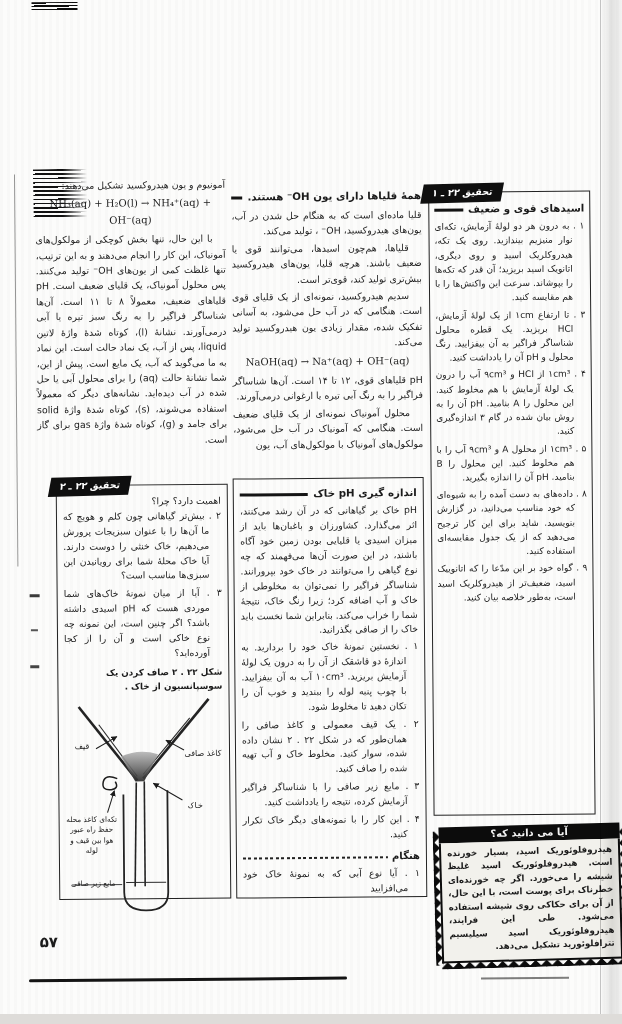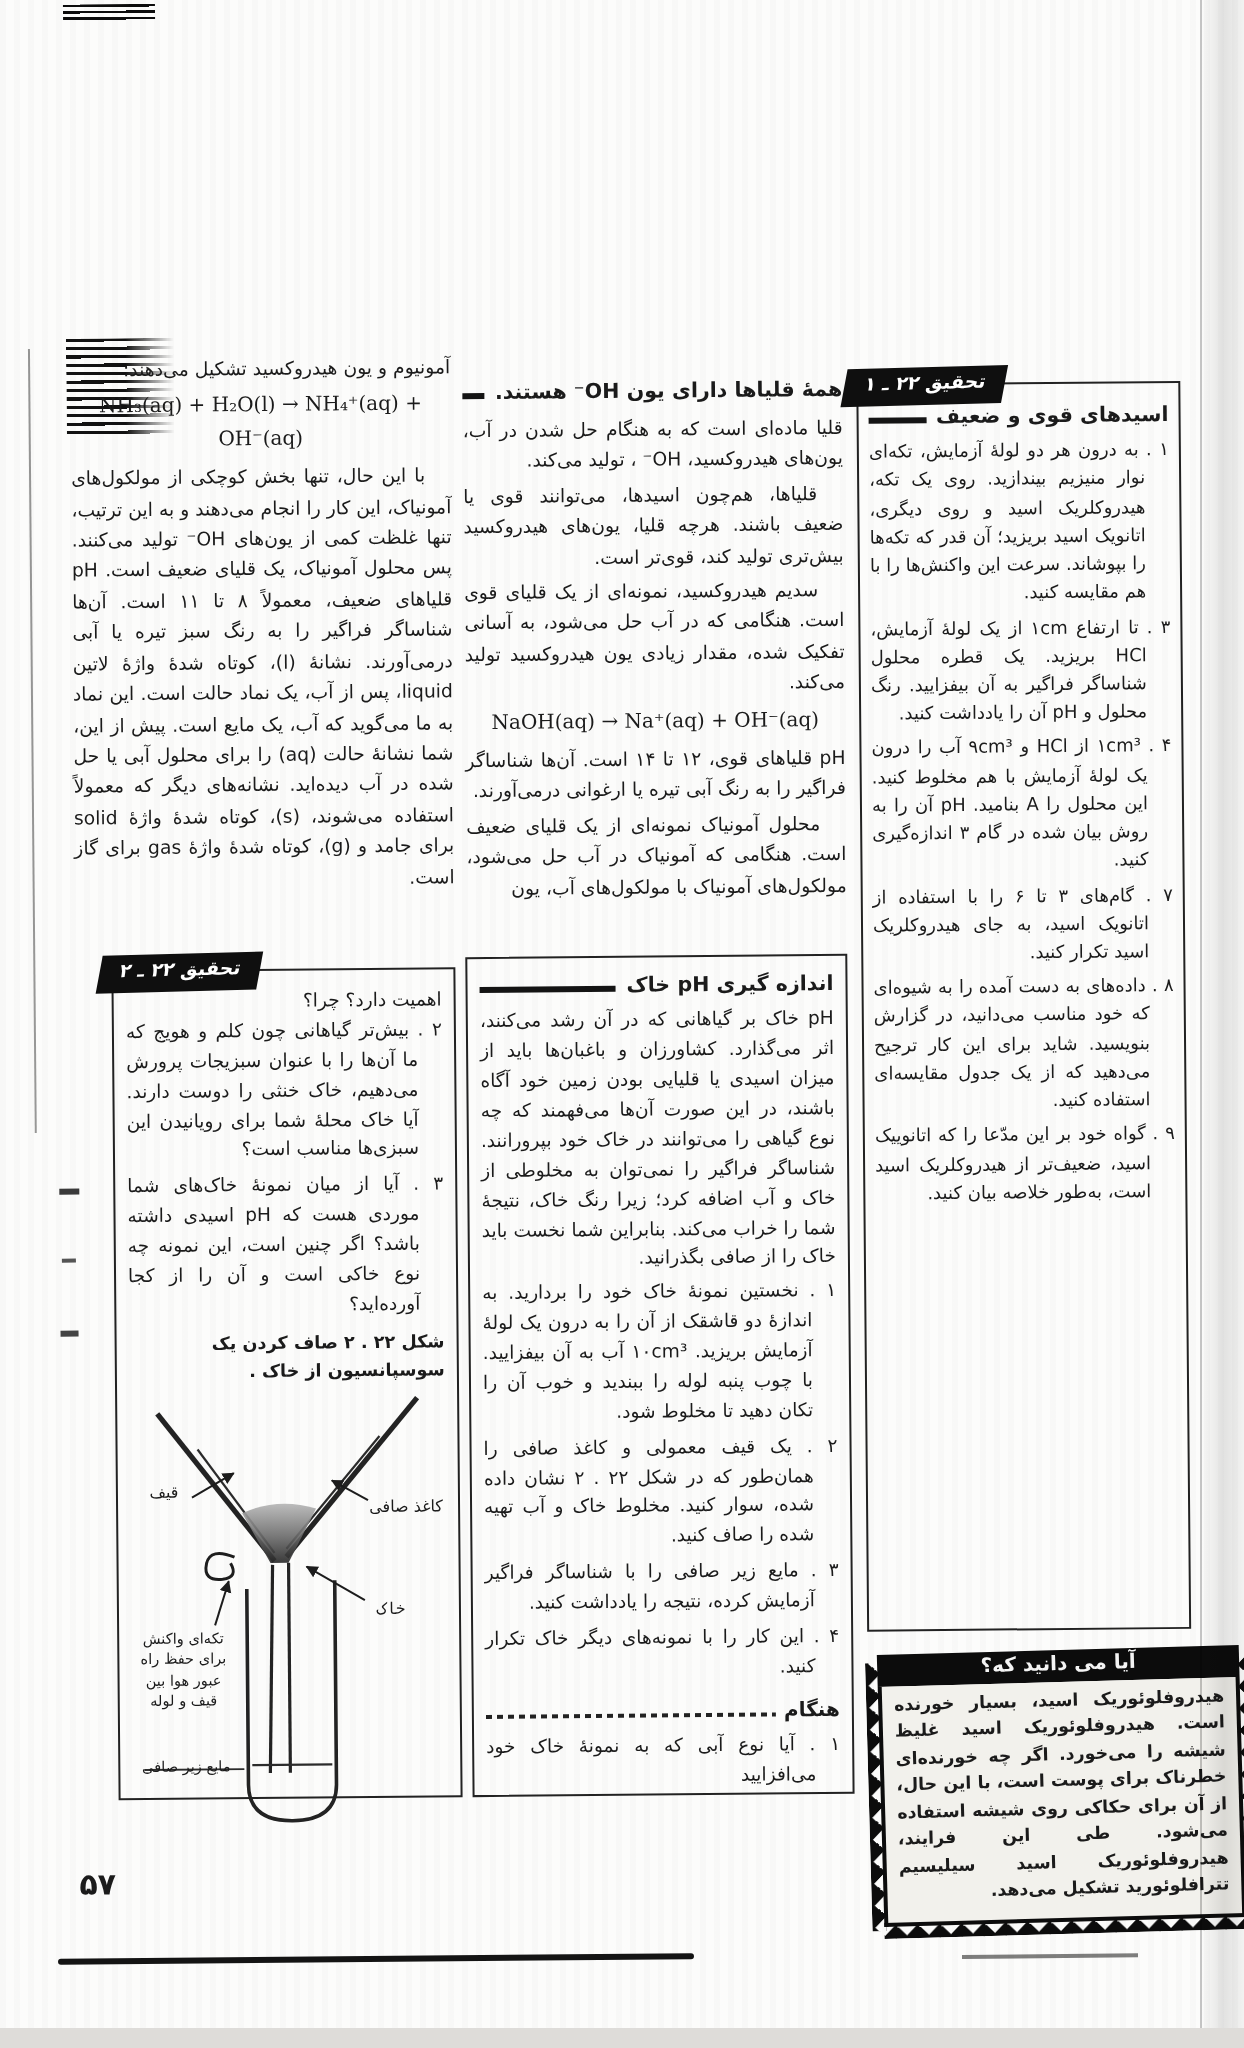--- a/index.html
+++ b/index.html
@@ -121,21 +121,21 @@
           <path d="M8,190 L58,190" stroke="#2b2b2b" stroke-width="0.9" fill="none"></path>
 
           <path d="M33,54 L54,42" stroke="#1c1c1c" stroke-width="1" fill="none" marker-end="url(#ah)"></path>
           <path d="M121,56 L103,46" stroke="#1c1c1c" stroke-width="1" fill="none" marker-end="url(#ah)"></path>
           <path d="M119,106 L90,89" stroke="#1c1c1c" stroke-width="1" fill="none" marker-end="url(#ah)"></path>
           <path d="M44,118 L51,96" stroke="#1c1c1c" stroke-width="1" fill="none" marker-end="url(#ah)"></path>
         </svg>
         <div class="figlab" style="left:2px;top:46px;width:30px;">قیف</div>
         <div class="figlab" style="left:116px;top:54px;width:44px;">کاغذ صافی</div>
         <div class="figlab" style="left:114px;top:106px;width:32px;font-family:Liberation Mono, monospace;">خاک</div>
-        <div class="figlab" style="left:0px;top:120px;width:52px;font-size:7.3px;">تکه‌ای واکنش برای حفظ راه عبور هوا بین قیف و لوله</div>
+        <div class="figlab" style="left:0px;top:120px;width:52px;font-size:7.3px;">تکه‌ای کاغذ محله حفظ راه عبور هوا بین قیف و لوله</div>
         <div class="figlab" style="left:0px;top:184px;width:54px;font-size:7.3px;white-space:nowrap;">مایع زیر صافی</div>
       </div>
     </div>
 
     <div class="col" style="left:234px;top:188px;width:190px;">
       <div class="hdr">
         <span>همهٔ قلیاها دارای یون OH⁻ هستند.</span>
         <span class="rule"></span>
       </div>
       <p class="par">قلیا ماده‌ای است که به هنگام حل شدن در آب، یون‌های هیدروکسید، OH⁻ ، تولید می‌کند.</p>
@@ -165,21 +165,21 @@
 
     <div class="box box-right">
       <div class="tab">تحقیق ۲۲ ـ ۱</div>
       <div class="hdr">
         <span>اسیدهای قوی و ضعیف</span>
         <span class="rule"></span>
       </div>
       <div class="step">۱ . به درون هر دو لولهٔ آزمایش، تکه‌ای نوار منیزیم بیندازید. روی یک تکه، هیدروکلریک اسید و روی دیگری، اتانویک اسید بریزید؛ آن قدر که تکه‌ها را بپوشاند. سرعت این واکنش‌ها را با هم مقایسه کنید.</div>
       <div class="step">۳ . تا ارتفاع ۱cm از یک لولهٔ آزمایش، HCl بریزید. یک قطره محلول شناساگر فراگیر به آن بیفزایید. رنگ محلول و pH آن را یادداشت کنید.</div>
       <div class="step">۴ . ۱cm³ از HCl و ۹cm³ آب را درون یک لولهٔ آزمایش با هم مخلوط کنید. این محلول را A بنامید. pH آن را به روش بیان شده در گام ۳ اندازه‌گیری کنید.</div>
-      <div class="step">۷ . گام‌های ۳ تا ۶ را با استفاده از اتانویک اسید، به جای هیدروکلریک اسید تکرار کنید.</div>
+      <div class="step">۵ . ۱cm³ از محلول A و ۹cm³ آب را با هم مخلوط کنید. این محلول را B بنامید. pH آن را اندازه بگیرید.</div>
       <div class="step">۸ . داده‌های به دست آمده را به شیوه‌ای که خود مناسب می‌دانید، در گزارش بنویسید. شاید برای این کار ترجیح می‌دهید که از یک جدول مقایسه‌ای استفاده کنید.</div>
       <div class="step">۹ . گواه خود بر این مدّعا را که اتانوییک اسید، ضعیف‌تر از هیدروکلریک اسید است، به‌طور خلاصه بیان کنید.</div>
     </div>
 
     <div class="dyk">
       <div class="teeth-l"></div>
       <div class="teeth-r"></div>
       <div class="teeth-b"></div>
       <div class="dyk-head">آیا می دانید که؟</div>
       <div class="dyk-body">هیدروفلوئوریک اسید، بسیار خورنده است. هیدروفلوئوریک اسید غلیظ شیشه را می‌خورد. اگر چه خورنده‌ای خطرناک برای پوست است، با این حال، از آن برای حکاکی روی شیشه استفاده می‌شود. طی این فرایند، هیدروفلوئوریک اسید سیلیسیم تترافلوئورید تشکیل می‌دهد.</div>

